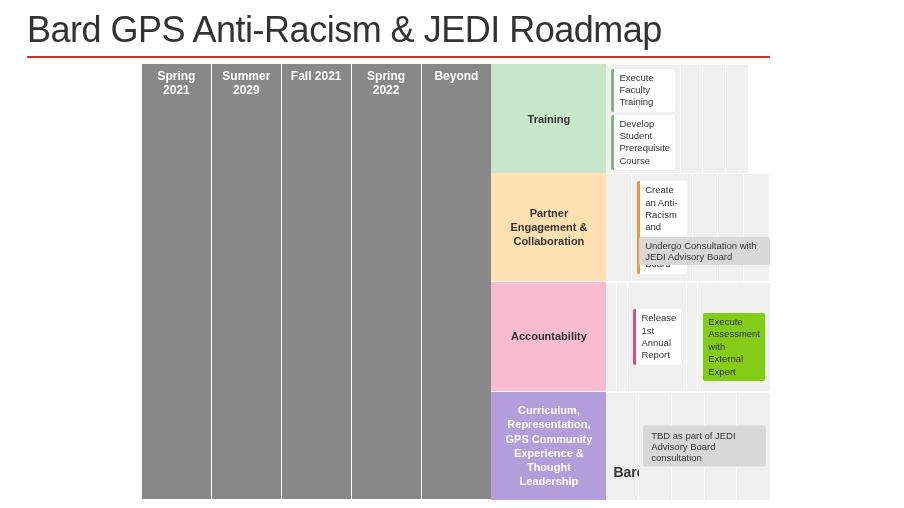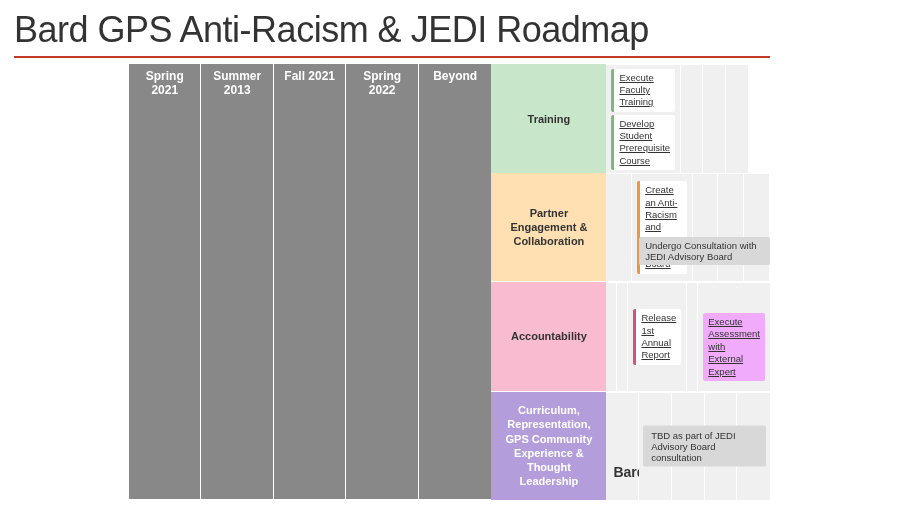--- a/index.html
+++ b/index.html
@@ -6,21 +6,21 @@
     body {
       font-family: Arial, sans-serif;
       background: #fff;
       width: 904px;
       height: 508px;
       overflow: hidden;
     }
     .page {
       width: 784px;
       height: 508px;
-      padding: 10px 14px 8px 14px;
+      padding: 10px 14px 8px 27px;
       display: flex;
       flex-direction: column;
     }
     .main-title {
       font-size: 36px;
       font-weight: 300;
       color: #333;
       margin-bottom: 6px;
       line-height: 1.1;
       letter-spacing: -0.5px;
@@ -95,28 +95,27 @@
     .row-cell:last-child { border-right: none; }
 
     .task-card {
       background: #fff;
       border-radius: 2px;
       padding: 3px 5px;
       font-size: 9.5px;
       color: #333;
       line-height: 1.3;
       border-left: 3px solid transparent;
-      text-decoration: underline;
     }
     .task-card.green { border-left-color: #7db87d; }
     .task-card.orange { border-left-color: #e8974a; }
     .task-card.yellow-bg { background: #f5e97a; border-left: none; border-radius: 2px; }
     .task-card.pink { border-left-color: #d4517a; }
     .task-card.gray-wide {
-      background: #f0abfc;
+      background: #84cc16;
       border-left: none;
       width: 100%;
       margin-top: 20px;
     }
 
     
     .label-training { background: #c8e6c9; text-align: right; }
     
     .label-resource { background: #fff9c4; }
     
@@ -159,21 +158,21 @@
 
 <div class="page">
   <h1 class="main-title">Bard GPS Anti-Racism &amp; JEDI Roadmap</h1>
   <div class="title-underline"></div>
 
   <div class="grid-container">
 
     <div class="header-row">
       <div class="header-cell header-empty"></div>
       <div class="header-cell">Spring 2021</div>
-      <div class="header-cell">Summer 2013</div>
+      <div class="header-cell">Summer 2029</div>
       <div class="header-cell">Fall 2021</div>
       <div class="header-cell">Spring 2022</div>
       <div class="header-cell">Beyond</div>
     </div>
 
     <div class="data-rows">
 
       <div class="data-row row-training">
         <div class="row-label label-training">Training</div>
         <div class="row-cell">

